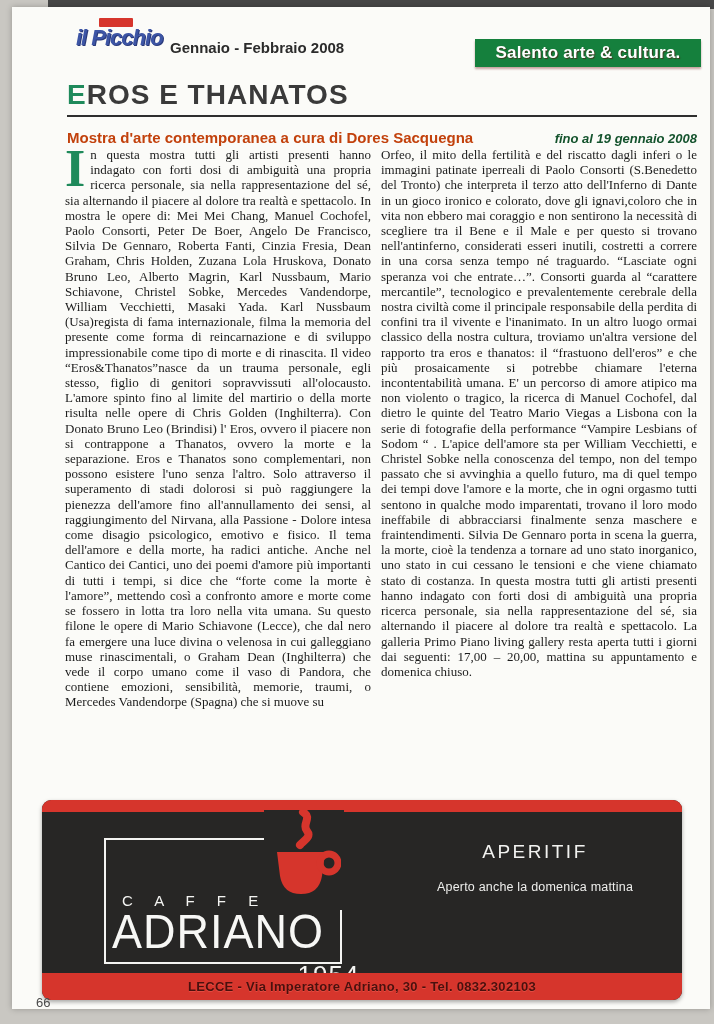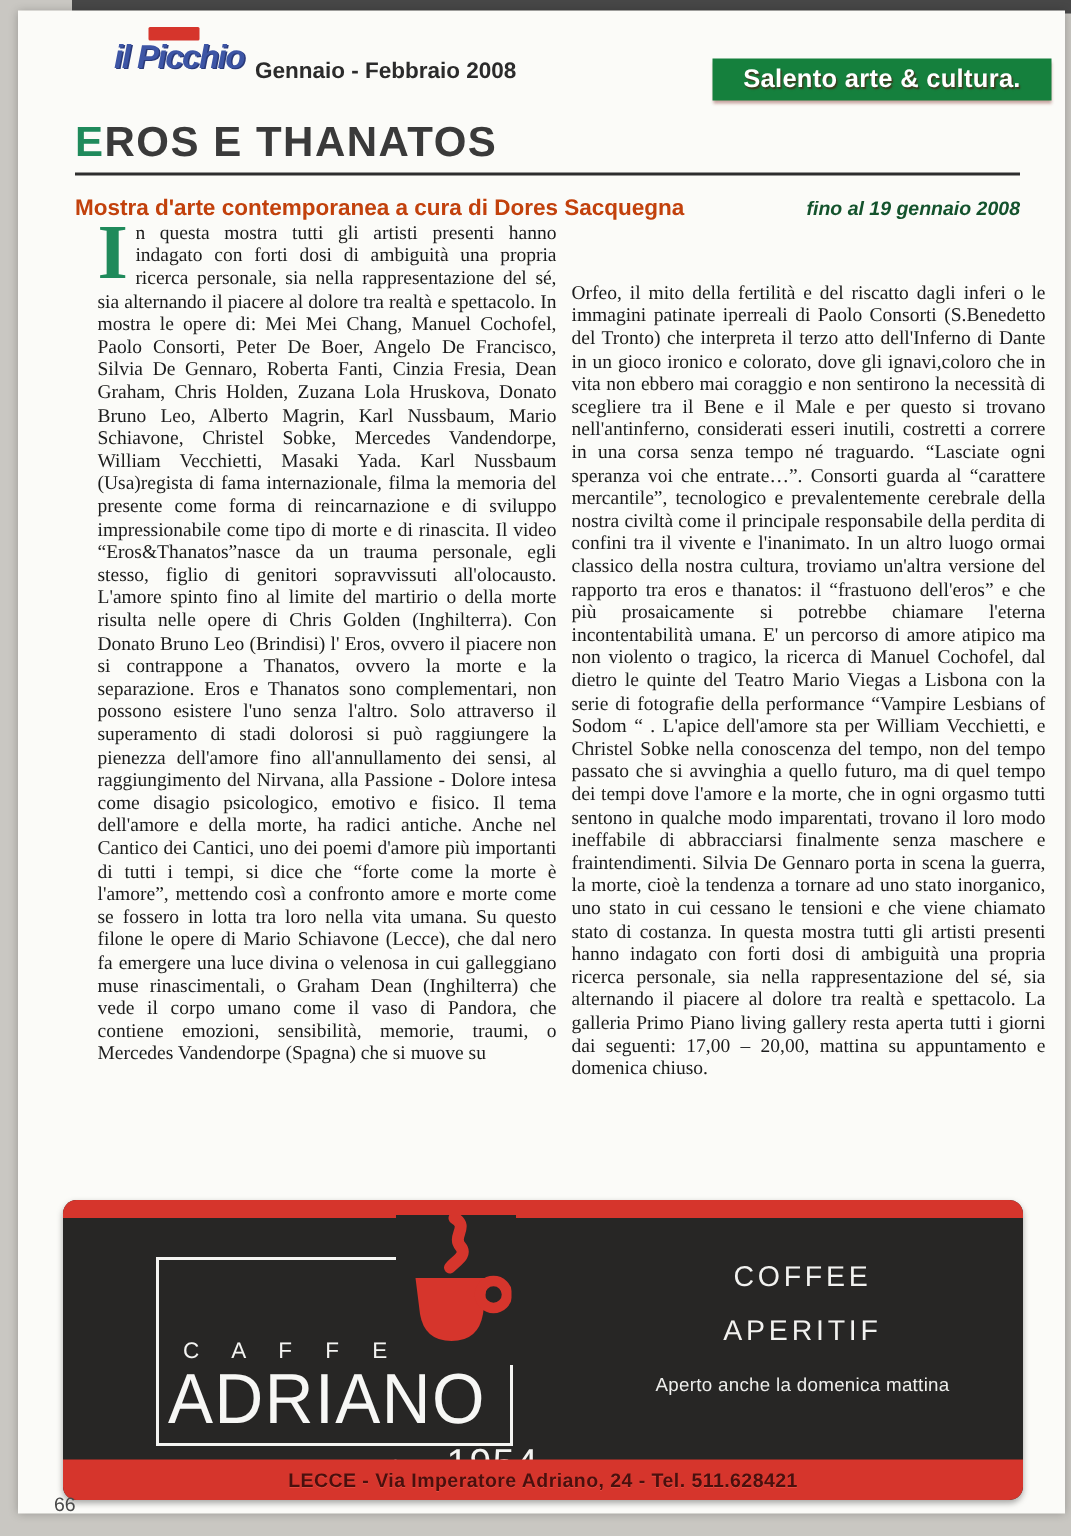--- a/index.html
+++ b/index.html
@@ -39,38 +39,38 @@
   .section-banner {
     position:absolute; right:0; top:14px; width:226px; height:28px;
     background:#15803d; display:flex; align-items:center; justify-content:center;
     box-shadow:0 2px 2px rgba(120,30,25,.4);
   }
   .section-banner span {
     color:#ffffff; font-weight:bold; font-size:17px; letter-spacing:.2px;
     text-shadow:1px 1px 1px rgba(90,10,10,.6);
   }
   
-  .article-head { position:absolute; left:38px; top:72px; width:630px; }
+  .article-head { position:absolute; left:55px; top:72px; width:630px; }
   .article-title {
     font-size:28px; font-weight:bold; letter-spacing:1px; color:#3a3a3a;
   }
   .article-title .initial { color:#1f8a5b; }
   .title-rule { margin-top:4px; height:2px; background:#2e2e2e; width:100%; }
   .subtitle-row { display:flex; justify-content:space-between; align-items:baseline; margin-top:8px; }
   .subtitle { color:#c2410c; font-weight:bold; font-size:15px; }
   .date-note { color:#14532d; font-weight:bold; font-style:italic; font-size:13px; margin-top:6px; }
   
   .columns {
     position:absolute; left:53px; top:140px; width:632px; height:648px;
     display:flex; gap:10px;
   }
   .col { font-family:"Liberation Serif", serif; font-size:13px; line-height:15.2px;
     text-align:justify; color:#1c1c1c; overflow:hidden; }
   .col-left  { width:306px; }
-  .col-right { width:316px;margin-top:40px; }
+  .col-right { width:316px; }
   .dropcap {
     float:left; color:#1f8a5b; font-family:"Liberation Serif", serif;
     font-weight:bold; font-size:52px; line-height:44px; padding-right:5px;
   }
   
   .ad {
     position:absolute; left:30px; top:793px; width:640px; height:200px;
     border-radius:9px; overflow:hidden; background:#272625;
     box-shadow:0 2px 4px rgba(0,0,0,.35);
   }
@@ -169,25 +169,24 @@
         <circle cx="62" cy="53" r="9" fill="none" stroke="#d6352c" stroke-width="7"></circle>
       </svg>
     </div>
 
     <div class="since-row">
       <span class="since-label">since</span>
       <span class="since-year">1954</span>
     </div>
 
     <div class="ad-right">
-      <div class="service-line">COFFEE</div>
       <div class="service-line">APERITIF</div>
       <div class="ad-note">Aperto anche la domenica mattina</div>
     </div>
 
     <div class="ad-address-bar">
-      <span>LECCE - Via Imperatore Adriano, 24 - Tel. 511.628421</span>
+      <span>LECCE - Via Imperatore Adriano, 30 - Tel. 0832.302103</span>
     </div>
   </div>
 
   <div class="page-number">66</div>
 
 </div>
 
 </body></html>

